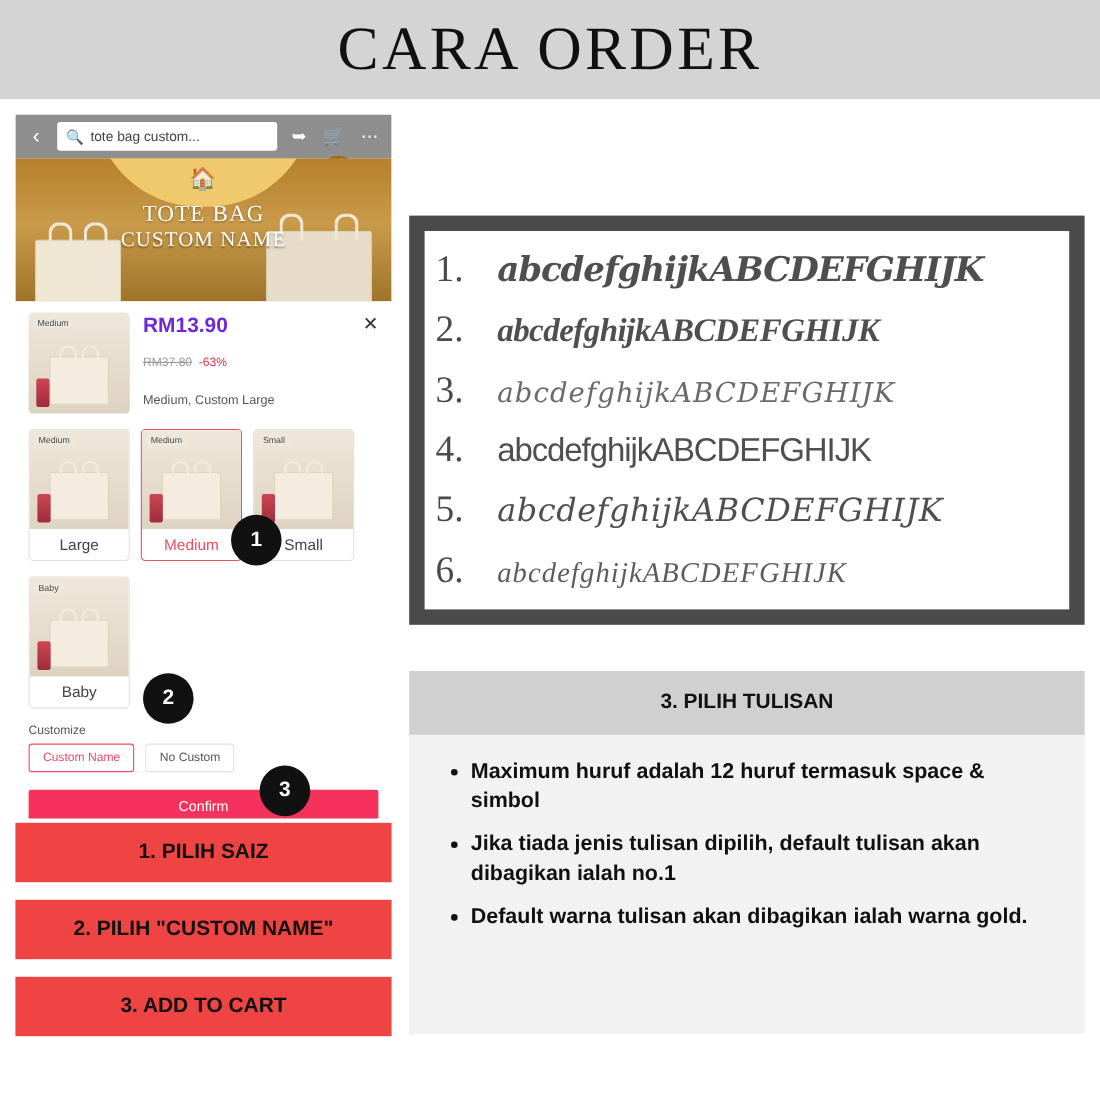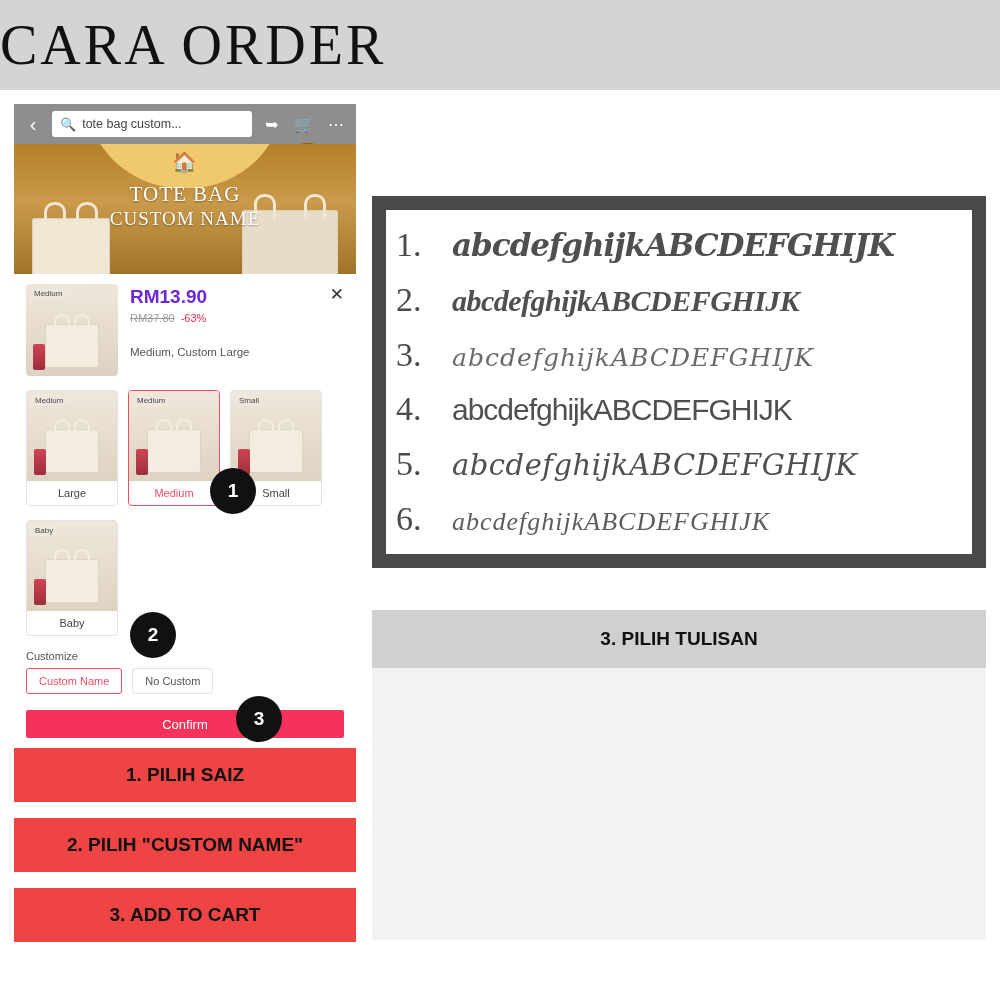--- a/index.html
+++ b/index.html
@@ -8,21 +8,21 @@
     background: #ffffff;
     font-family: "Liberation Sans", sans-serif;
     overflow: hidden;
   }
   .page { position: relative; width: 1000px; height: 1000px; background:#fff; }
 
   
   .header {
     position: absolute; left: 0; top: 0; width: 1000px; height: 90px;
     background: #d4d4d4;
-    display: flex; align-items: center; 
+    display: flex; align-items: center; justify-content: center;
   }
   .header-title {
     font-family: "Liberation Serif", serif;
     font-size: 56px; letter-spacing: 3px; color: #111;
     font-weight: 400;
   }
 
   
   .phone {
     position: absolute; left: 14px; top: 104px;
@@ -107,34 +107,34 @@
     content:""; position:absolute; top:-11px; width: 12px; height: 14px;
     border:2px solid #f3ecdf; border-bottom:none; border-radius: 8px 8px 0 0;
   }
   .tile-bag::before { left: 8px; } .tile-bag::after { right: 8px; }
   .tile-can {
     position:absolute; left: 7px; bottom: 6px; width: 12px; height: 26px;
     background: linear-gradient(180deg,#cf4455,#9e2d3c); border-radius: 2px;
   }
   .sheet-info { flex: 1; padding-top: 2px; }
   .price { font-size: 19px; color: #6d28d9; font-weight: 700; }
-  .price-row { margin-top: 4px; display:flex; align-items:flex-start; gap: 6px; }
+  .price-row { margin-top: 16px; display:flex; align-items:flex-start; gap: 6px; }
   .old-price { font-size: 11px; color: #9a9a9a; text-decoration: line-through; }
   .discount { font-size: 11px; color: #ee2b4b; }
   .variant-line { font-size: 11.5px; color: #555; margin-top: 22px; }
   .sheet-close { position: absolute; right: 12px; top: 10px; font-size: 17px; color:#333; }
 
   .opt-row { display: flex; gap: 10px; margin-top: 14px; }
   .opt {
     width: 92px; border: 1px solid #e2e2e2; border-radius: 4px; overflow: hidden;
     background: #fff; text-align: center;
   }
   .opt.selected { border: 1.5px solid #ee4d64; }
   .opt-img { height: 90px; position: relative; background: linear-gradient(180deg,#efe7da,#ded3c2); }
-  .opt-label { font-size: 11px; padding: 6px 0; color: #444; }
+  .opt-label { font-size: 14px; padding: 6px 0; color: #444; }
   .opt.selected .opt-label { color: #ee4d64; }
 
   .customize-label { font-size: 11px; color: #555; margin-top: 14px; }
   .chip-row { display: flex; gap: 10px; margin-top: 6px; }
   .chip {
     border: 1px solid #e2e2e2; border-radius: 3px; font-size: 11px;
     padding: 6px 12px; color: #555; background:#fff;
   }
   .chip.active { border-color: #ee4d64; color: #ee4d64; }
   .confirm-btn {
@@ -323,15 +323,22 @@
       </div>
       <div class="font-row">
         <span class="font-num">6.</span>
         <span class="fs6">abcdefghijkABCDEFGHIJK</span>
       </div>
     </div>
   </div>
 
   <div class="info-card">
     <div class="info-head">3. PILIH TULISAN</div>
+    <div class="info-body">
+      <ul>
+        <li>Maximum huruf adalah 12 huruf termasuk space &amp; simbol</li>
+        <li>Jika tiada jenis tulisan dipilih, default tulisan akan dibagikan ialah no.1</li>
+        <li>Default warna tulisan akan dibagikan ialah warna gold.</li>
+      </ul>
+    </div>
   </div>
 
 </div>
 
 </body></html>

